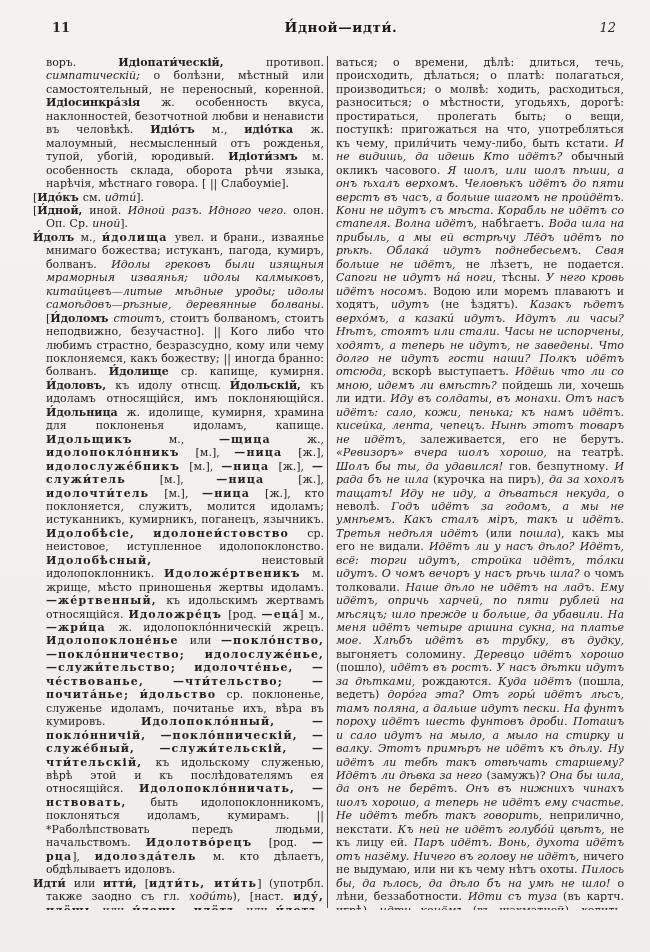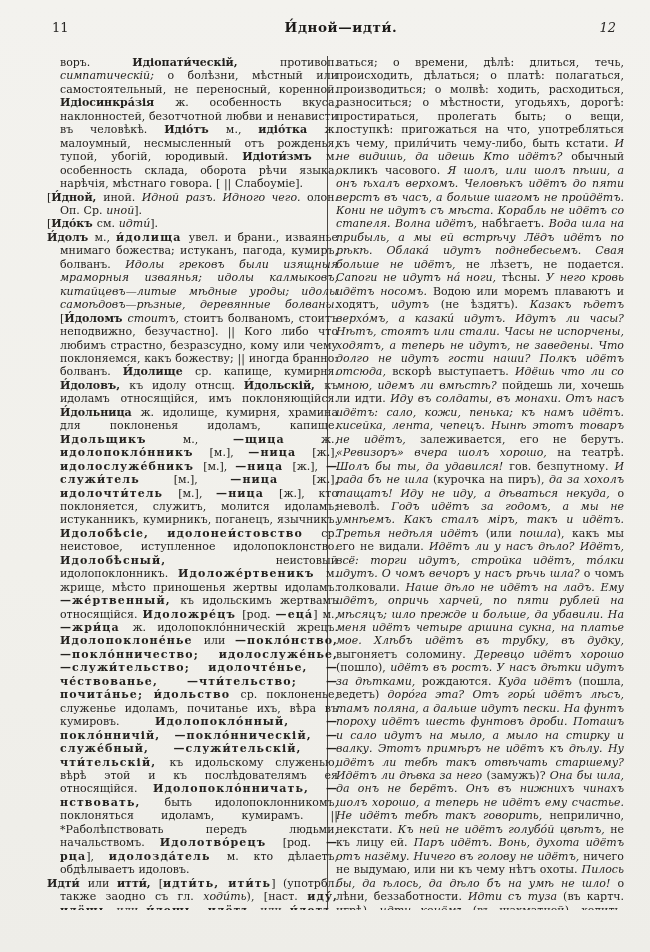--- a/index.html
+++ b/index.html
@@ -12,21 +12,21 @@
     position: relative;
     width: 650px; height: 952px;
     background: linear-gradient(180deg, #f3f2ee 0%, #f1f0eb 60%, #eeede8 100%);
     color: #201e1b;
     overflow: hidden;
   }
   .pagenum {
     position: absolute; top: 20px;
     font-size: 13px; color: #2a2826;
   }
-  .pagenum-left { left: 52px; }
+  .pagenum-left { left: 52px; font-weight: bold; }
   .pagenum-right { right: 34px; font-style: italic; }
   .running-head {
     position: absolute; top: 19px; left: 0; width: 100%;
     text-align: center;
     font-size: 13.5px; font-weight: bold; letter-spacing: 0.6px;
     color: #1c1a18;
     margin-left: 16px;
   }
   .divider {
     position: absolute; left: 327px; top: 56px;
@@ -35,21 +35,21 @@
   }
   .col {
     position: absolute; top: 56px; height: 854px;
     overflow: hidden;
     text-align: justify;
     font-size: 11px;
     line-height: 13.45px;
     color: #24221f;
     word-spacing: 0.2px;
   }
-  .col-left  { left: 47px;  width: 291px; }
+  .col-left  { left: 33px;  width: 291px; }
   .col-right { left: 336px; width: 288px; }
   .para { margin: 0; }
   .hang     { padding-left: 13px; text-indent: -13px; }
   .cont-ind { padding-left: 13px; }
   .plain    { }
   .seg-n { }
   .seg-b  { font-weight: bold; }
   .seg-sb { font-weight: bold; letter-spacing: 1.1px; margin-top: 23px; }
   .seg-i  { font-style: italic; }
 </style>
@@ -58,22 +58,22 @@
 
 <div class="page">
   <div class="pagenum pagenum-left">11</div>
   <div class="running-head">И́дной—идти́.</div>
   <div class="pagenum pagenum-right">12</div>
 
   <div class="divider"></div>
 
   <div class="col col-left">
       <p class="para cont-ind"><span class="seg-n">воръ. </span><span class="seg-b">Идіопати́ческій, </span><span class="seg-n">противоп. </span><span class="seg-i">симпатическій; </span><span class="seg-n">о болѣзни, мѣстный или самостоятельный, не переносный, коренной. </span><span class="seg-b">Идіосинкра́зія </span><span class="seg-n">ж. особенность вкуса, наклонностей, безотчотной любви и ненависти въ человѣкѣ. </span><span class="seg-b">Идіо́тъ </span><span class="seg-n">м., </span><span class="seg-b">идіо́тка </span><span class="seg-n">ж. малоумный, несмысленный отъ рожденья, тупой, убогій, юродивый. </span><span class="seg-b">Идіоти́змъ </span><span class="seg-n">м. особенность склада, оборота рѣчи языка, нарѣчія, мѣстнаго говора. [ || Слабоуміе].</span></p>
+      <p class="para hang"><span class="seg-n">[</span><span class="seg-b">Идо́къ </span><span class="seg-n">см. </span><span class="seg-i">идти́</span><span class="seg-n">].</span></p>
       <p class="para hang"><span class="seg-n">[</span><span class="seg-b">И́дной, </span><span class="seg-n">иной. </span><span class="seg-i">Идной разъ. Идного чего. </span><span class="seg-n">олон. Оп. Ср. </span><span class="seg-i">иной</span><span class="seg-n">].</span></p>
-      <p class="para hang"><span class="seg-n">[</span><span class="seg-b">Идо́къ </span><span class="seg-n">см. </span><span class="seg-i">идти́</span><span class="seg-n">].</span></p>
       <p class="para hang"><span class="seg-b">И́долъ </span><span class="seg-n">м., </span><span class="seg-sb">и́долища </span><span class="seg-n">увел. и брани., изваянье мнимаго божества; истуканъ, пагода, кумиръ, болванъ. </span><span class="seg-i">Идолы грековъ были изящныя мраморныя изваянья; идолы калмыковъ, китайцевъ—литые мѣдные уроды; идолы самоѣдовъ—рѣзные, деревянные болваны. </span><span class="seg-n">[</span><span class="seg-b">И́доломъ </span><span class="seg-i">стоитъ, </span><span class="seg-n">стоитъ болваномъ, стоитъ неподвижно, безучастно]. || Кого либо что любимъ страстно, безразсудно, кому или чему поклоняемся, какъ божеству; || иногда бранно: болванъ. </span><span class="seg-b">И́долище </span><span class="seg-n">ср. капище, кумирня. </span><span class="seg-b">И́доловъ, </span><span class="seg-n">къ идолу отнсщ. </span><span class="seg-b">И́дольскій, </span><span class="seg-n">къ идоламъ относящійся, имъ поклоняющійся. </span><span class="seg-b">И́дольница </span><span class="seg-n">ж. идолище, кумирня, храмина для поклоненья идоламъ, капище. </span><span class="seg-sb">Идольщикъ </span><span class="seg-n">м., </span><span class="seg-sb">—щица </span><span class="seg-n">ж., </span><span class="seg-sb">идолопокло́нникъ </span><span class="seg-n">[м.], </span><span class="seg-sb">—ница </span><span class="seg-n">[ж.], </span><span class="seg-sb">идолослуже́бникъ </span><span class="seg-n">[м.], </span><span class="seg-sb">—ница </span><span class="seg-n">[ж.], </span><span class="seg-sb">—служи́тель </span><span class="seg-n">[м.], </span><span class="seg-sb">—ница </span><span class="seg-n">[ж.], </span><span class="seg-sb">идолочти́тель </span><span class="seg-n">[м.], </span><span class="seg-sb">—ница </span><span class="seg-n">[ж.], кто поклоняется, служитъ, молится идоламъ; истуканникъ, кумирникъ, поганецъ, язычникъ. </span><span class="seg-sb">Идолобѣсіе, идолонеи́стовство </span><span class="seg-n">ср. неистовое, иступленное идолопоклонство. </span><span class="seg-sb">Идолобѣсный, </span><span class="seg-n">неистовый идолопоклонникъ. </span><span class="seg-sb">Идоложе́ртвеникъ </span><span class="seg-n">м. жрище, мѣсто приношенья жертвы идоламъ. </span><span class="seg-sb">—же́ртвенный, </span><span class="seg-n">къ идольскимъ жертвамъ относящійся. </span><span class="seg-sb">Идоложре́цъ </span><span class="seg-n">[род. </span><span class="seg-sb">—еца́</span><span class="seg-n">] м., </span><span class="seg-sb">—жри́ца </span><span class="seg-n">ж. идолопокло́нническій жрецъ. </span><span class="seg-sb">Идолопоклоне́нье </span><span class="seg-n">или </span><span class="seg-sb">—покло́нство, —покло́нничество; идолослуже́нье, —служи́тельство; идолочте́нье, —че́ствованье, —чти́тельство; —почита́нье; и́дольство </span><span class="seg-n">ср. поклоненье, служенье идоламъ, почитанье ихъ, вѣра въ кумировъ. </span><span class="seg-sb">Идолопокло́нный, —покло́нничій, —покло́нническій, —служе́бный, —служи́тельскій, —чти́тельскій, </span><span class="seg-n">къ идольскому служенью, вѣрѣ этой и къ послѣдователямъ ея относящійся. </span><span class="seg-sb">Идолопокло́нничать, —нствовать, </span><span class="seg-n">быть идолопоклонникомъ, поклоняться идоламъ, кумирамъ. || *Раболѣпствовать передъ людьми, начальствомъ. </span><span class="seg-sb">Идолотво́рецъ </span><span class="seg-n">[род. </span><span class="seg-sb">—рца</span><span class="seg-n">], </span><span class="seg-sb">идолозда́тель </span><span class="seg-n">м. кто дѣлаетъ, обдѣлываетъ идоловъ.</span></p>
       <p class="para hang"><span class="seg-b">Идти́ </span><span class="seg-n">или </span><span class="seg-b">итти́, </span><span class="seg-n">[</span><span class="seg-sb">идти́ть, ити́ть</span><span class="seg-n">] (употрбл. также заодно съ гл. </span><span class="seg-i">ходи́ть</span><span class="seg-n">), [наст. </span><span class="seg-sb">иду́, идёшь </span><span class="seg-n">или </span><span class="seg-sb">и́дешь, идётъ </span><span class="seg-n">или </span><span class="seg-sb">и́детъ, иду́тъ </span></p>
     </div>
 
   <div class="col col-right">
       <p class="para plain"><span class="seg-n">ваться; о времени, дѣлѣ: длиться, течь, происходить, дѣлаться; о платѣ: полагаться, производиться; о молвѣ: ходить, расходиться, разноситься; о мѣстности, угодьяхъ, дорогѣ: простираться, пролегать быть; о вещи, поступкѣ: пригожаться на что, употребляться къ чему, прили́чить чему-либо, быть кстати. </span><span class="seg-i">И не видишь, да идешь Кто идётъ? </span><span class="seg-n">обычный окликъ часового. </span><span class="seg-i">Я шолъ, или шолъ пѣши, а онъ ѣхалъ верхомъ. Человѣкъ идётъ до пяти верстъ въ часъ, а больше шагомъ не пройдётъ. Кони не идутъ съ мѣста. Корабль не идётъ со стапеля. Волна идётъ, </span><span class="seg-n">набѣгаетъ. </span><span class="seg-i">Вода шла на прибыль, а мы ей встрѣчу Лёдъ идётъ по рѣкѣ. Облака́ идутъ поднебесьемъ. Свая больше не идётъ, </span><span class="seg-n">не лѣзетъ, не подается. </span><span class="seg-i">Сапоги не идутъ на́ ноги, </span><span class="seg-n">тѣсны. </span><span class="seg-i">У него кровь идётъ носомъ. </span><span class="seg-n">Водою или моремъ плаваютъ и ходятъ, </span><span class="seg-i">идутъ </span><span class="seg-n">(не ѣздятъ). </span><span class="seg-i">Казакъ ѣдетъ верхо́мъ, а казаки́ идутъ. Идутъ ли часы? Нѣтъ, стоятъ или стали. Часы не испорчены, ходятъ, а теперь не идутъ, не заведены. Что долго не идутъ гости наши? Полкъ идётъ отсюда, </span><span class="seg-n">вскорѣ выступаетъ. </span><span class="seg-i">Идёшь что ли со мною, идемъ ли вмѣстѣ? </span><span class="seg-n">пойдешь ли, хочешь ли идти. </span><span class="seg-i">Иду въ солдаты, въ монахи. Отъ насъ идётъ: сало, кожи, пенька; къ намъ идётъ. кисейка, лента, чепецъ. Нынѣ этотъ товаръ не идётъ, </span><span class="seg-n">залеживается, его не берутъ. </span><span class="seg-i">«Ревизоръ» вчера шолъ хорошо, </span><span class="seg-n">на театрѣ. </span><span class="seg-i">Шолъ бы ты, да удавился! </span><span class="seg-n">гов. безпутному. </span><span class="seg-i">И рада бъ не шла </span><span class="seg-n">(курочка на пиръ), </span><span class="seg-i">да за хохолъ тащатъ! Иду не иду, а дѣваться некуда, </span><span class="seg-n">о неволѣ. </span><span class="seg-i">Годъ идётъ за годомъ, а мы не умнѣемъ. Какъ сталъ міръ, такъ и идётъ. Третья недѣля идётъ </span><span class="seg-n">(или </span><span class="seg-i">пошла</span><span class="seg-n">), какъ мы его не видали. </span><span class="seg-i">Идётъ ли у насъ дѣло? Идётъ, всё: торги идутъ, стройка идётъ, то́лки идутъ. О чомъ вечоръ у насъ рѣчь шла? </span><span class="seg-n">о чомъ толковали. </span><span class="seg-i">Наше дѣло не идётъ на ладъ. Ему идётъ, опричь харчей, по пяти рублей на мѣсяцъ; шло прежде и больше, да убавили. На меня идётъ четыре аршина сукна, на платье мое. Хлѣбъ идётъ въ трубку, въ дудку, </span><span class="seg-n">выгоняетъ соломину. </span><span class="seg-i">Деревцо идётъ хорошо </span><span class="seg-n">(пошло), </span><span class="seg-i">идётъ въ ростъ. У насъ дѣтки идутъ за дѣтками, </span><span class="seg-n">рождаются. </span><span class="seg-i">Куда идётъ </span><span class="seg-n">(пошла, ведетъ) </span><span class="seg-i">доро́га эта? Отъ горы́ идётъ лѣсъ, тамъ поляна, а дальше идутъ пески. На фунтъ пороху идётъ шесть фунтовъ дроби. Поташъ и сало идутъ на мыло, а мыло на стирку и валку. Этотъ примѣръ не идётъ къ дѣлу. Ну идётъ ли тебѣ такъ отвѣчать старшему? Идётъ ли дѣвка за него </span><span class="seg-n">(замужъ)? </span><span class="seg-i">Она бы шла, да онъ не берётъ. Онъ въ нижнихъ чинахъ шолъ хорошо, а теперь не идётъ ему счастье. Не идётъ тебѣ такъ говорить, </span><span class="seg-n">неприлично, некстати. </span><span class="seg-i">Къ ней не идётъ голубо́й цвѣтъ, </span><span class="seg-n">не къ лицу ей. </span><span class="seg-i">Паръ идётъ. Вонь, духота идётъ отъ назёму. Ничего въ голову не идётъ, </span><span class="seg-n">ничего не выдумаю, или ни къ чему нѣтъ охоты. </span><span class="seg-i">Пилось бы, да ѣлось, да дѣло бъ на умѣ не шло! </span><span class="seg-n">о лѣни, беззаботности. </span><span class="seg-i">Идти съ туза </span><span class="seg-n">(въ картч. игрѣ), </span><span class="seg-i">идти конёмъ </span><span class="seg-n">(въ шахматной), ходить, сыграть. </span></p>
     </div>
 </div>
 
 </body></html>

